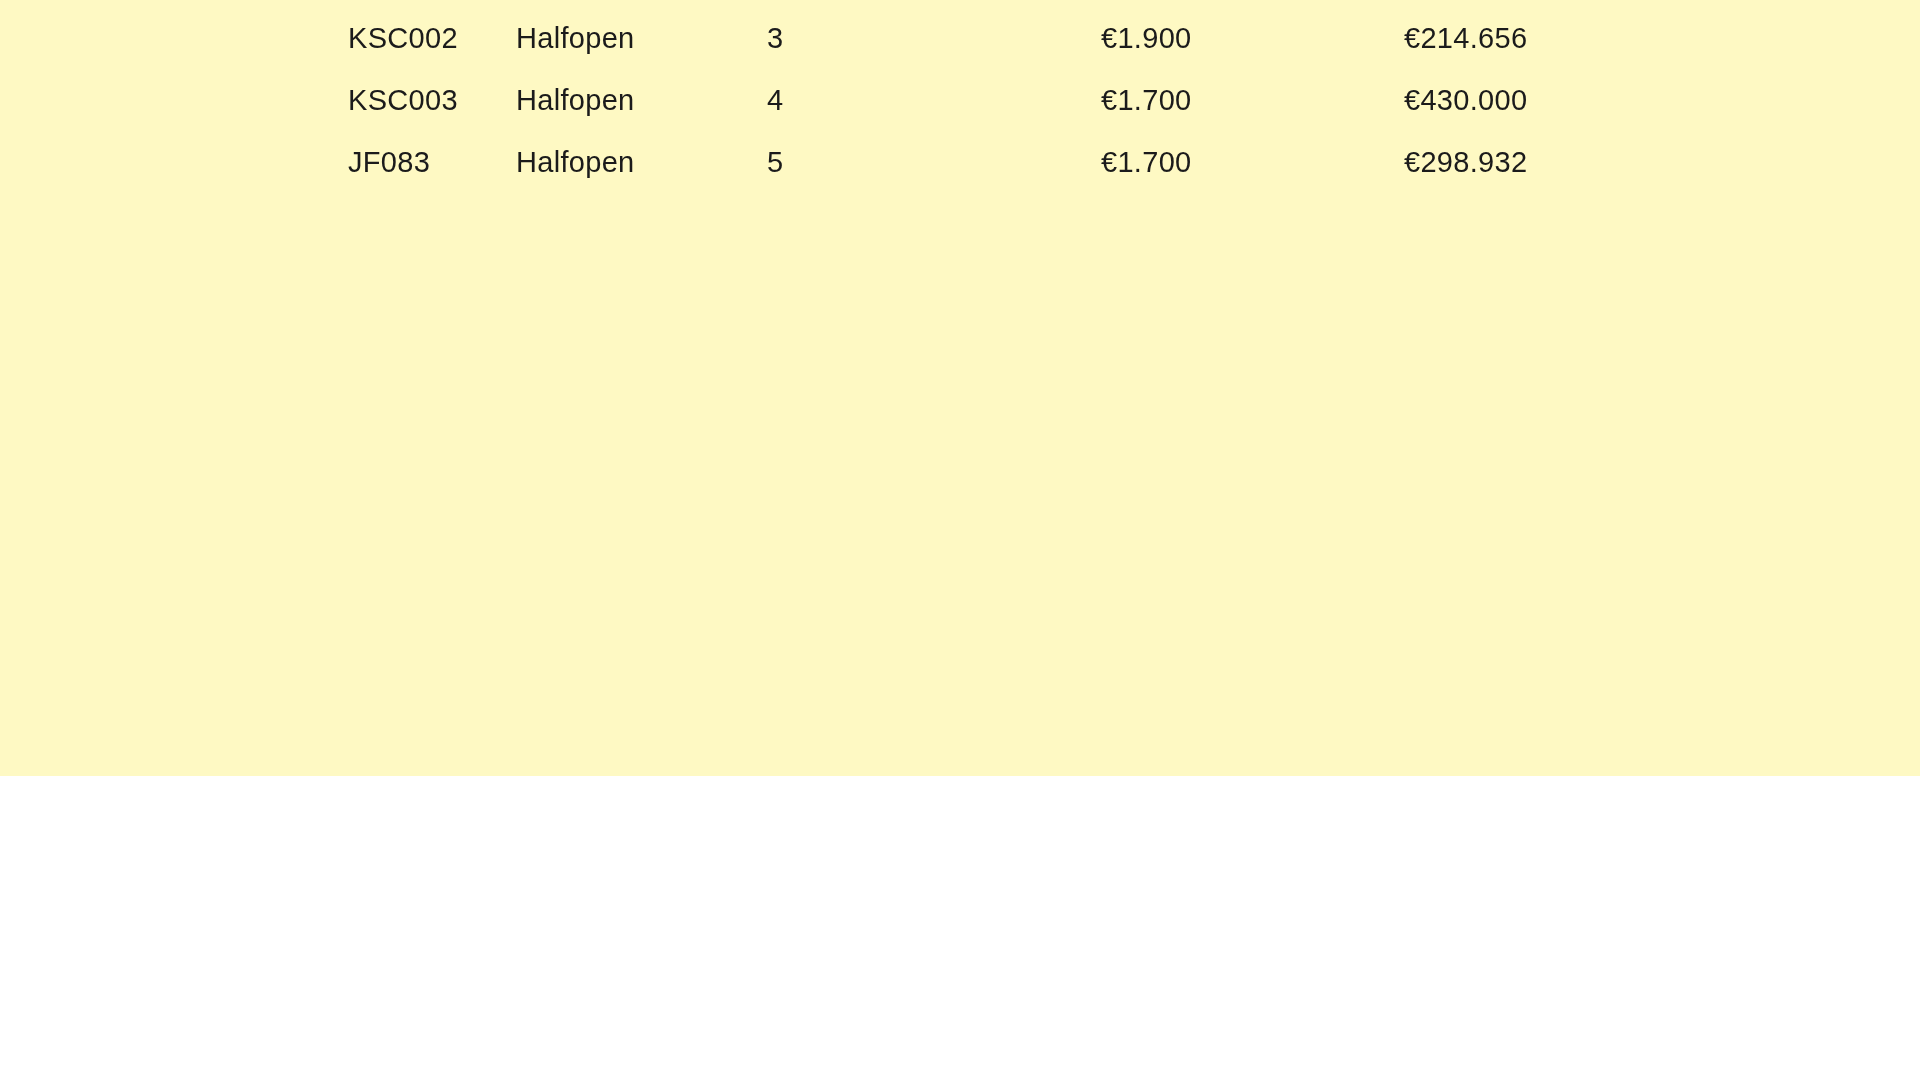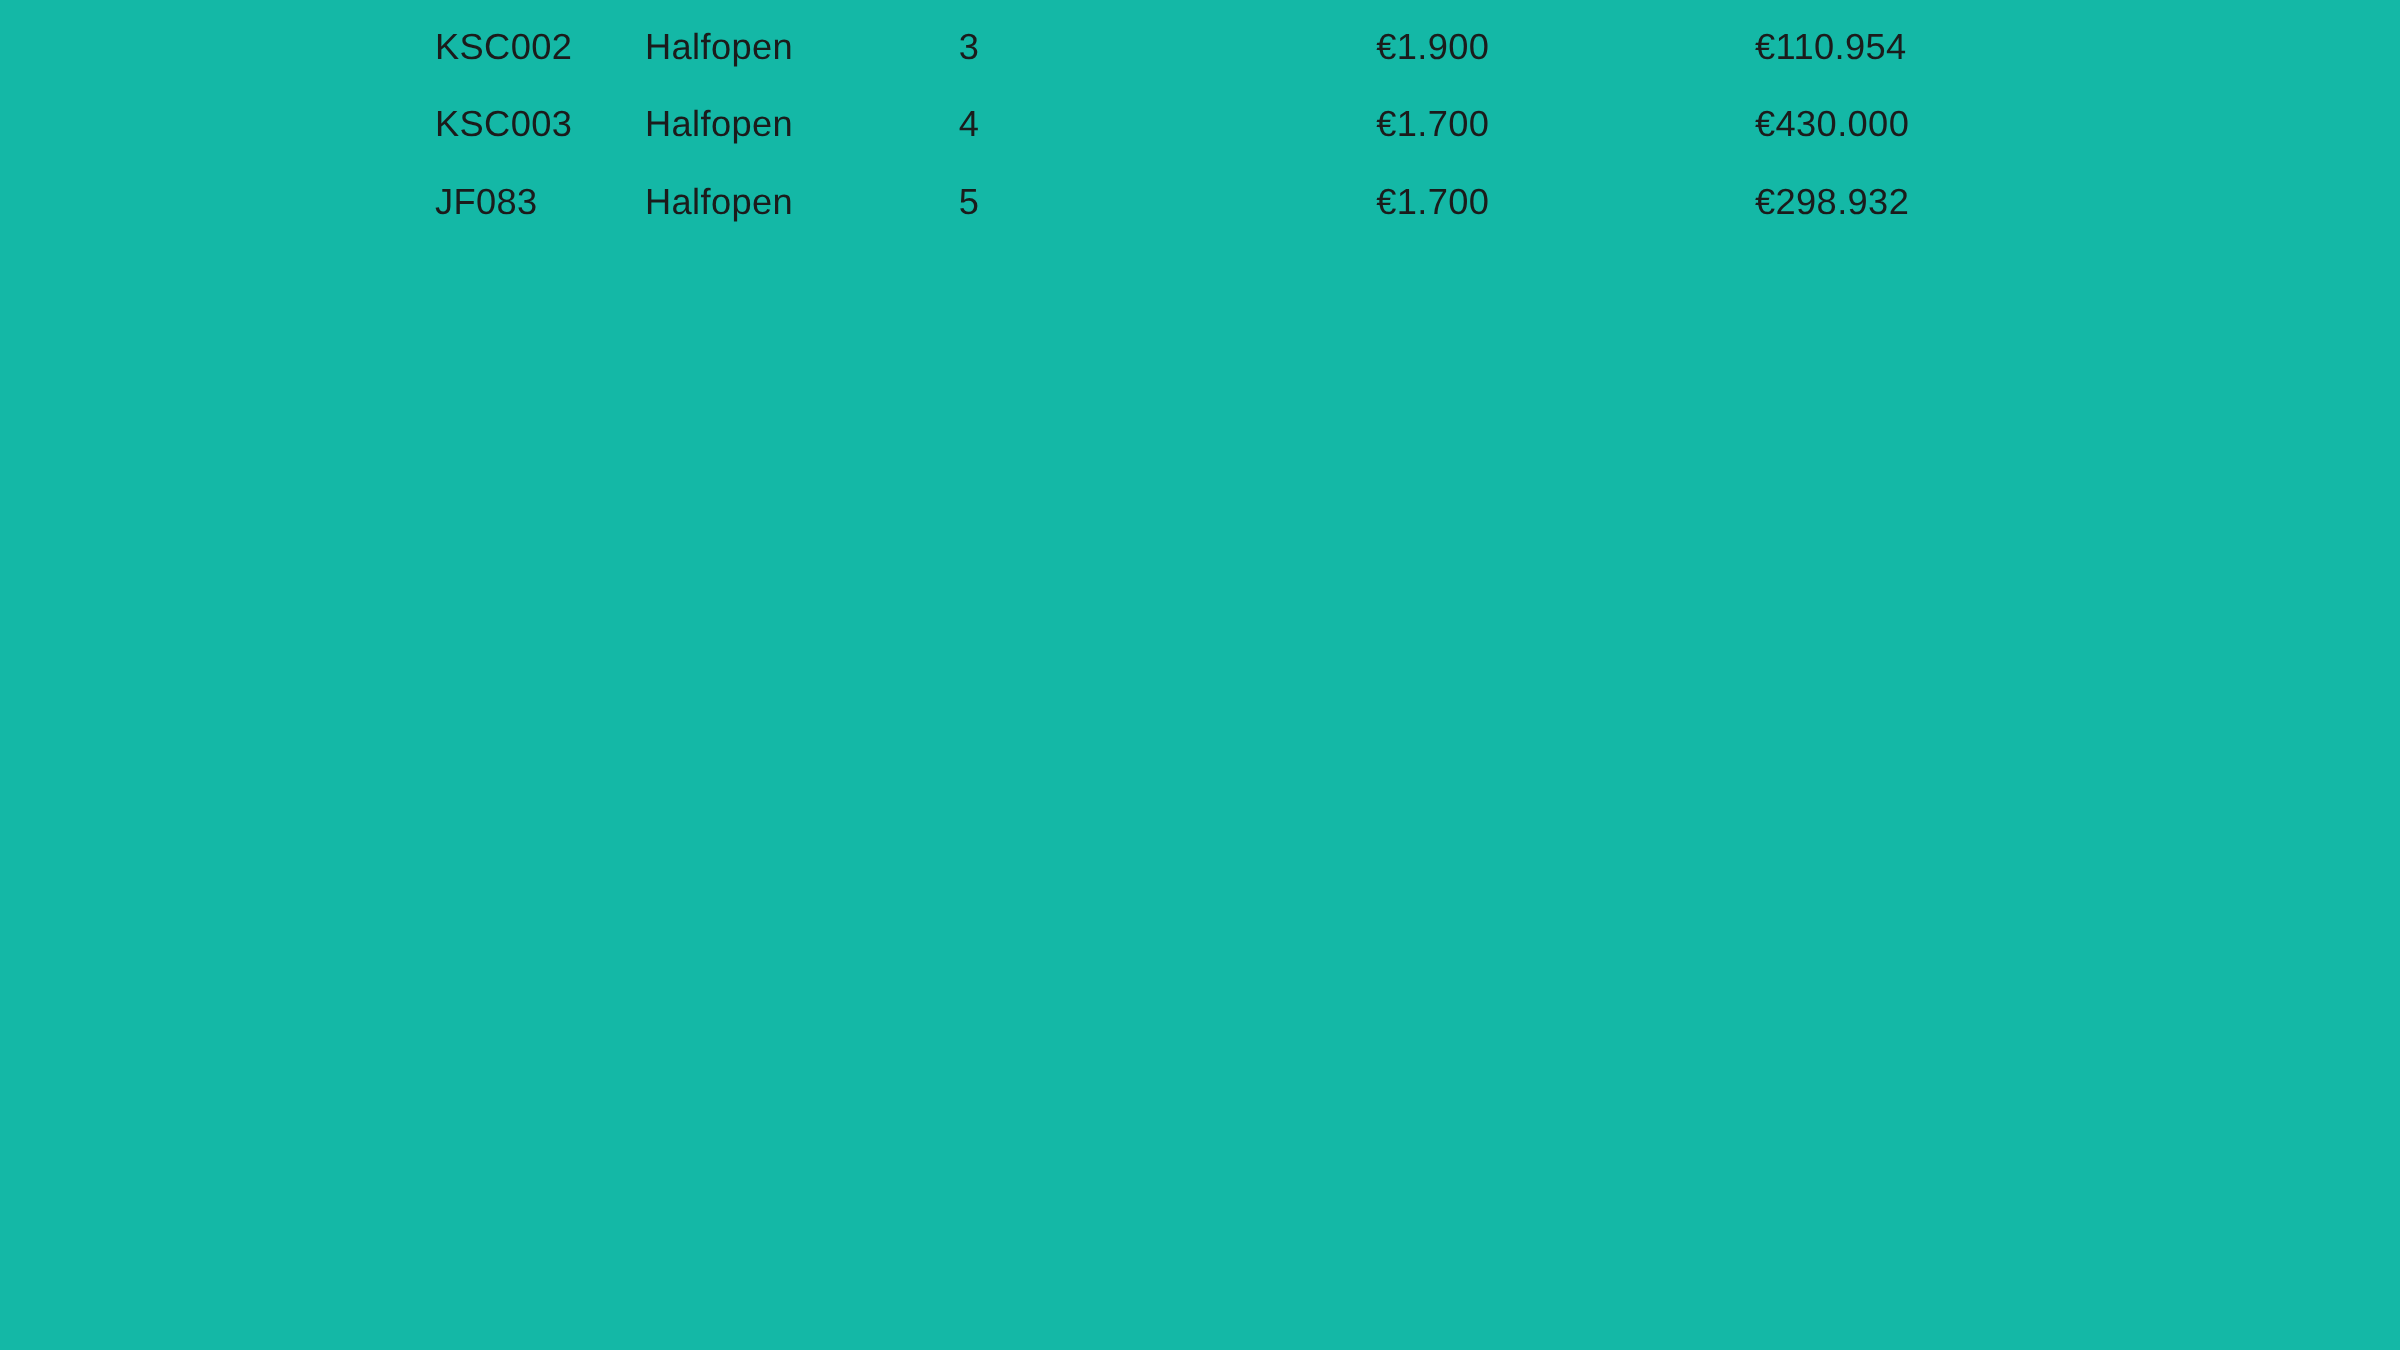--- a/index.html
+++ b/index.html
@@ -6,22 +6,22 @@
   html, body {
     width: 1920px;
     height: 1080px;
     background: #ffffff;
     overflow: hidden;
     font-family: "Liberation Sans", sans-serif;
   }
   .page {
     position: relative;
     width: 1920px;
-    height: 1080px;
-    background: #14b8a6;
+    height: 776px;
+    background: #fef9c3;
   }
   .table-frag {
     position: absolute;
     top: 7px;
     left: 0;
     width: 1920px;
   }
   .row {
     position: relative;
     height: 62px;
@@ -47,21 +47,21 @@
 
 <div class="page">
   <div class="table-frag">
 
     <div id="rows">
       <div class="row">
         <span class="cell c-code">KSC002</span>
         <span class="cell c-type">Halfopen</span>
         <span class="cell c-count">3</span>
         <span class="cell c-rent">€1.900</span>
-        <span class="cell c-price">€110.954</span>
+        <span class="cell c-price">€214.656</span>
       </div>
 
       <div class="row">
         <span class="cell c-code">KSC003</span>
         <span class="cell c-type">Halfopen</span>
         <span class="cell c-count">4</span>
         <span class="cell c-rent">€1.700</span>
         <span class="cell c-price">€430.000</span>
       </div>
 

